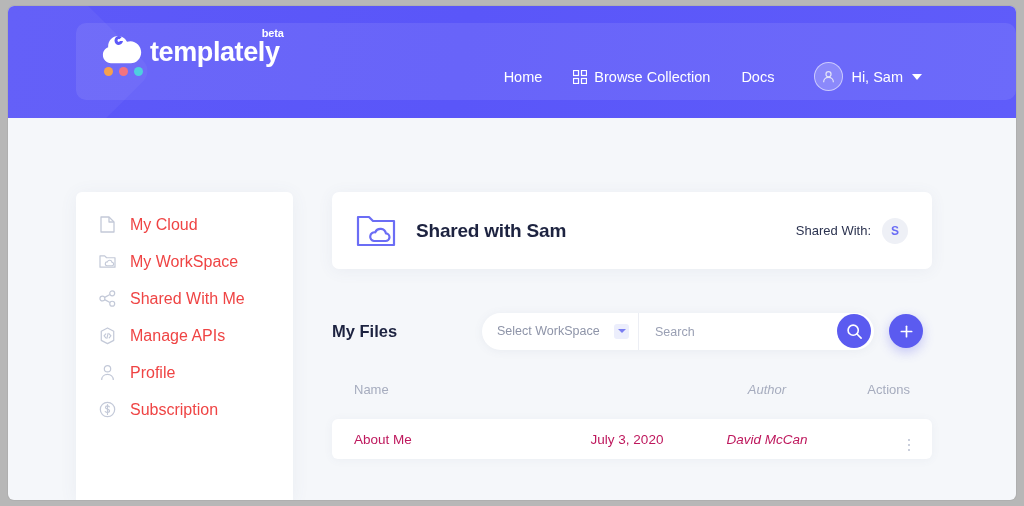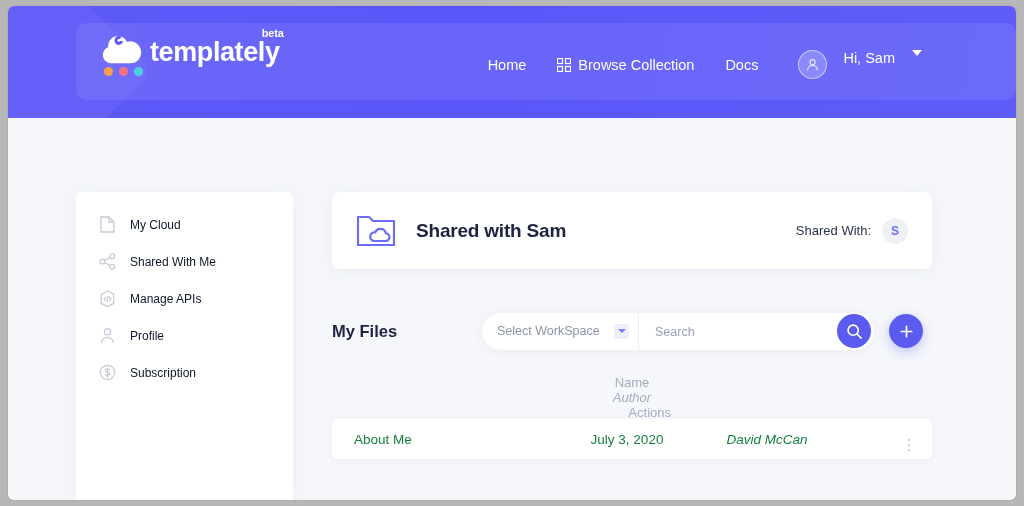--- a/index.html
+++ b/index.html
@@ -92,39 +92,39 @@
     font-size: 11px;
     font-weight: 700;
     color: #ffffff;
     letter-spacing: -0.2px;
   }
 
   
   #nav {
     position: absolute;
     right: 94px;
-    top: 44px;
+    top: 56px;
     display: flex;
     align-items: center;
     gap: 31px;
   }
   .nav-link {
     display: flex;
     align-items: center;
     gap: 7px;
     color: #ffffff;
     font-size: 14.5px;
     font-weight: 400;
     white-space: nowrap;
     cursor: pointer;
   }
   #nav-user {
     display: flex;
-    align-items: flex-start;
-    gap: 16px;
+    align-items: center;
+    gap: 8px;
     margin-left: 9px;
     cursor: pointer;
   }
   #nav-avatar {
     width: 27px;
     height: 27px;
     border-radius: 50%;
     background: rgba(255,255,255,0.22);
     border: 1.5px solid rgba(255,255,255,0.55);
     display: flex;
@@ -167,22 +167,22 @@
   }
   .side-icon {
     width: 18px;
     height: 18px;
     display: flex;
     align-items: center;
     justify-content: center;
     flex: none;
   }
   .side-label {
-    color: #0f172a;
-    font-size: 12px;
+    color: #ef4444;
+    font-size: 16px;
     white-space: nowrap;
   }
 
   
   #main { position: absolute; left: 324px; top: 186px; width: 600px; }
 
   #shared-card {
     position: relative;
     width: 600px;
     height: 77px;
@@ -305,21 +305,20 @@
   #add-btn { margin-left: 15px; box-shadow: 0 4px 12px rgba(91,91,240,0.32); }
 
   
   #table { margin-top: 24px; width: 600px; }
   #table-head {
     display: flex;
     align-items: center;
     height: 28px;
     padding: 0 22px;
     box-sizing: border-box;
-    flex-direction: column;
   }
   .th {
     font-size: 13px;
     color: #a6acbe;
     font-weight: 400;
   }
   .col-name { flex: 1; }
   .col-modified { width: 150px; text-align: center; flex: none; }
   .col-author { width: 130px; text-align: center; flex: none; font-style: italic; }
   .col-actions { width: 78px; text-align: right; flex: none; }
@@ -328,21 +327,21 @@
     display: flex;
     align-items: center;
     height: 40px;
     margin-top: 16px;
     background: #ffffff;
     border-radius: 6px;
     padding: 0 22px;
     box-sizing: border-box;
     box-shadow: 0 1px 10px rgba(90,100,140,0.06);
   }
-  .td { font-size: 13.5px; color: #15803d; }
+  .td { font-size: 13.5px; color: #be185d; }
   .dots-menu {
     display: inline-flex;
     flex-direction: column;
     gap: 2.5px;
     align-items: center;
     cursor: pointer;
   }
   .dots-menu span {
     width: 2.5px; height: 2.5px; border-radius: 50%; background: #b9bfd0;
     display: block;
@@ -411,20 +410,29 @@
     <div class="side-item">
       <span class="side-icon">
         <svg width="15" height="17" viewBox="0 0 15 17">
           <path d="M1 1h8l5 5v10H1z" fill="none" stroke="#c3c9d8" stroke-width="1.3" stroke-linejoin="round"></path>
           <path d="M9 1v5h5" fill="none" stroke="#c3c9d8" stroke-width="1.3" stroke-linejoin="round"></path>
         </svg>
       </span>
       <span class="side-label">My Cloud</span>
     </div>
 
+    <div class="side-item">
+      <span class="side-icon">
+        <svg width="17" height="15" viewBox="0 0 18 16">
+          <path d="M1 14V2h5l2 2h9v10z" fill="none" stroke="#c3c9d8" stroke-width="1.3" stroke-linejoin="round"></path>
+          <path d="M8.5 12.5h5.2a1.8 1.8 0 0 0 .2-3.6 2.6 2.6 0 0 0-5-.5 1.8 1.8 0 0 0-.4 4.1z" fill="#ffffff" stroke="#c3c9d8" stroke-width="1.2"></path>
+        </svg>
+      </span>
+      <span class="side-label">My WorkSpace</span>
+    </div>
 
     <div class="side-item">
       <span class="side-icon">
         <svg width="17" height="17" viewBox="0 0 18 18">
           <circle cx="14" cy="3.5" r="2.6" fill="none" stroke="#c3c9d8" stroke-width="1.3"></circle>
           <circle cx="3.6" cy="9" r="2.6" fill="none" stroke="#c3c9d8" stroke-width="1.3"></circle>
           <circle cx="14" cy="14.5" r="2.6" fill="none" stroke="#c3c9d8" stroke-width="1.3"></circle>
           <line x1="6" y1="7.8" x2="11.6" y2="4.7" stroke="#c3c9d8" stroke-width="1.3"></line>
           <line x1="6" y1="10.2" x2="11.6" y2="13.3" stroke="#c3c9d8" stroke-width="1.3"></line>
         </svg>

